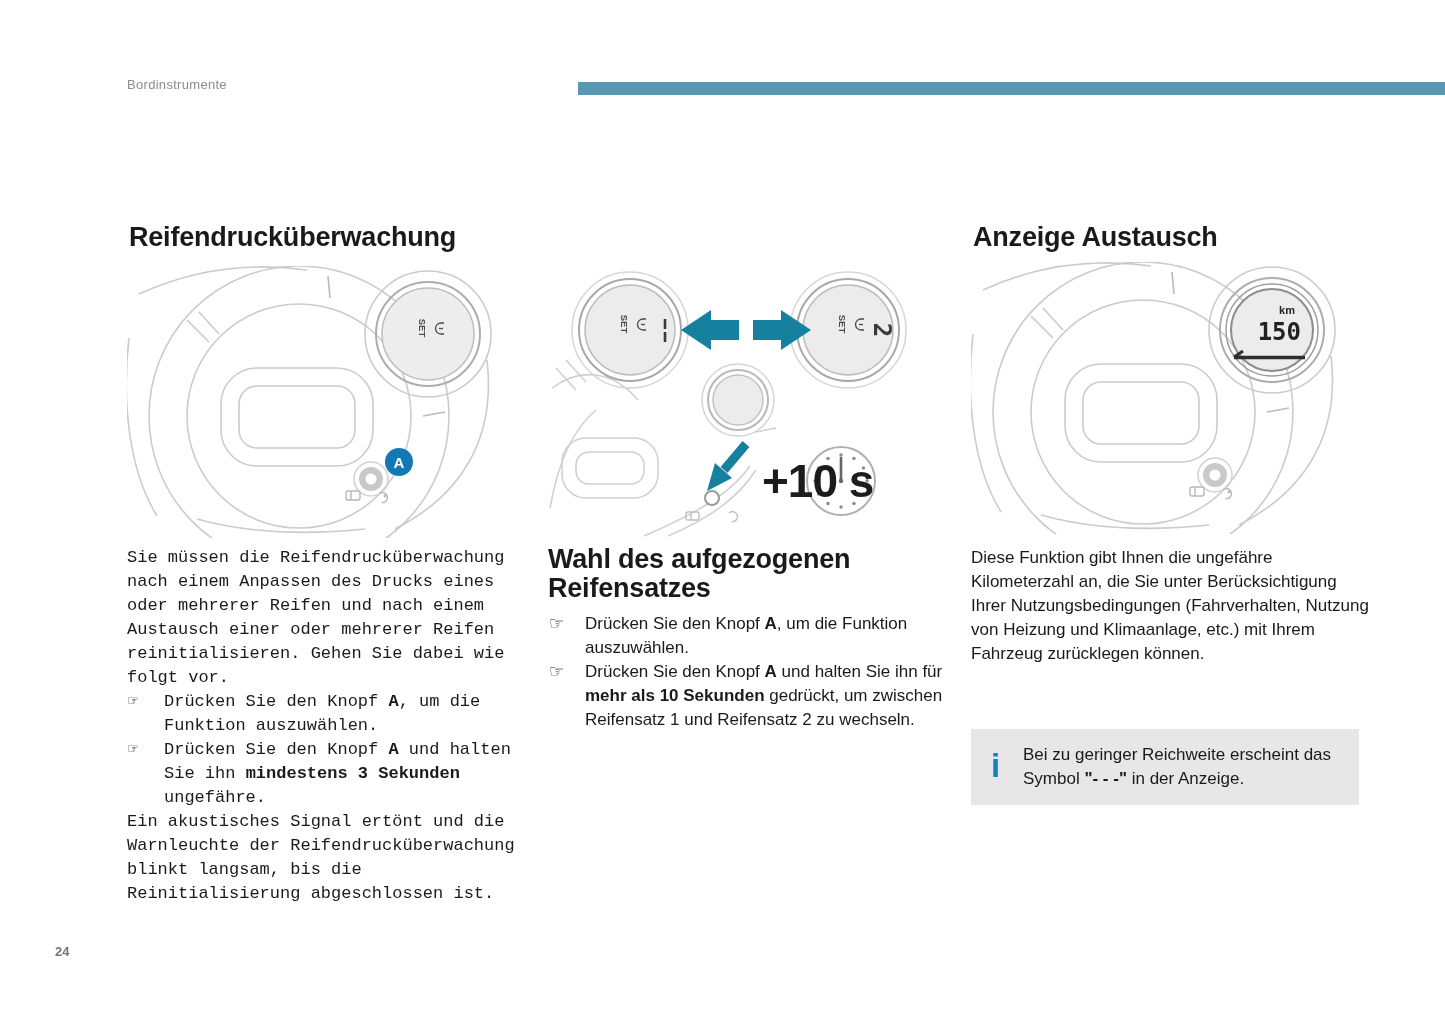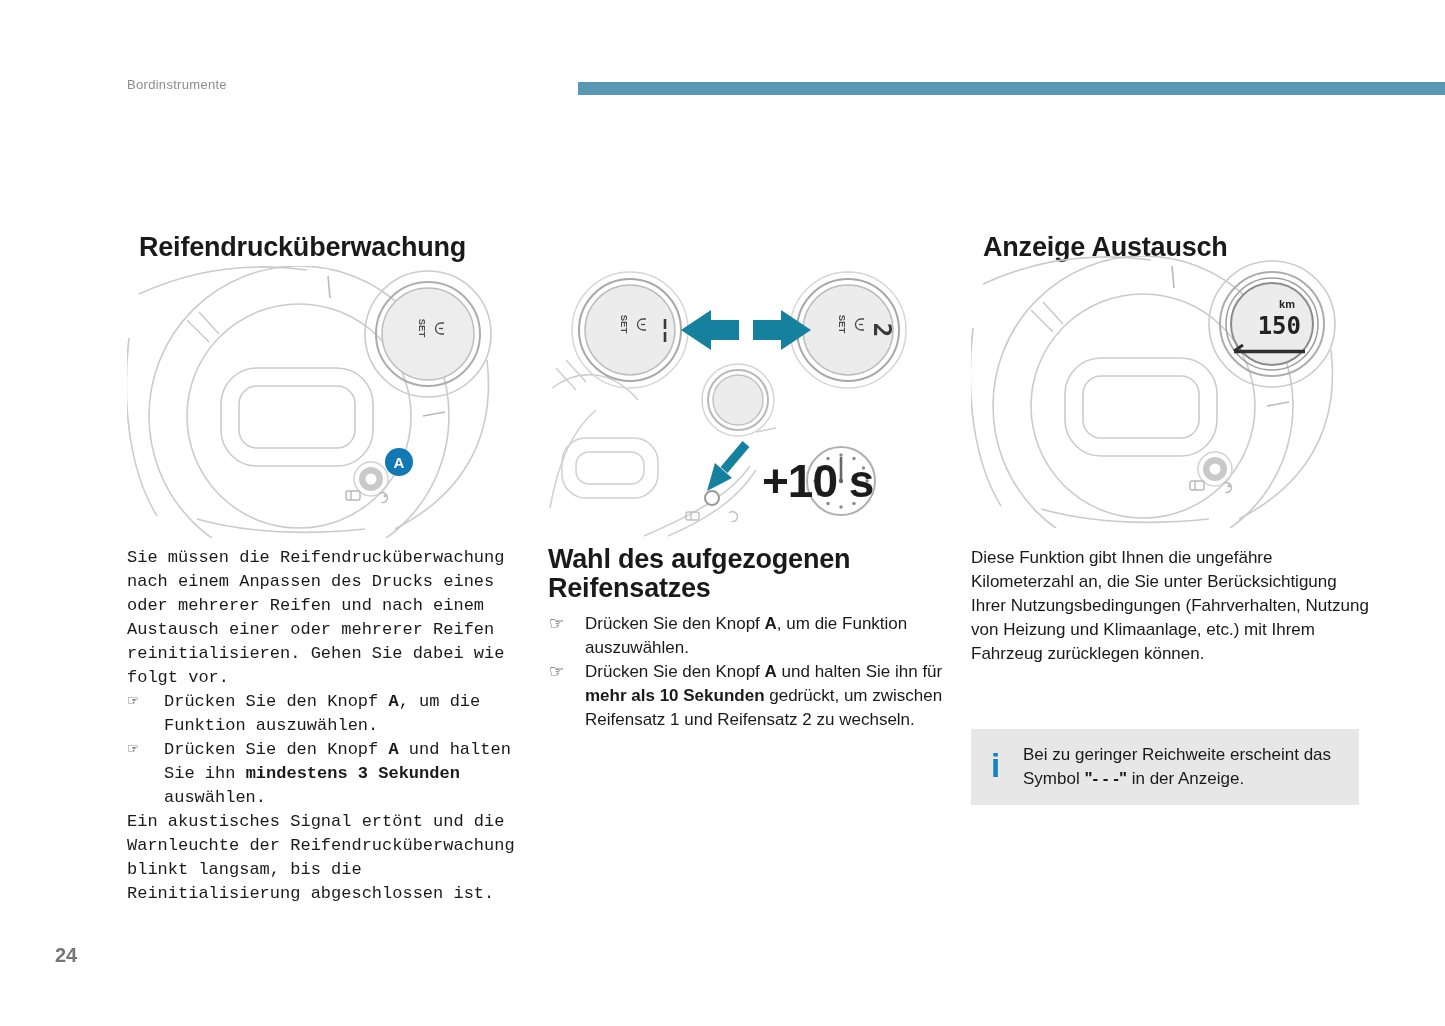--- a/index.html
+++ b/index.html
@@ -8,21 +8,21 @@
     font-family:"Liberation Sans",sans-serif;color:#1a1a1a;overflow:hidden;
   }
   b{font-weight:bold;}
   .breadcrumb{
     position:absolute;left:127px;top:77px;font-size:13px;color:#8c8c8c;letter-spacing:.3px;
   }
   .accent-bar{
     position:absolute;left:578px;top:82px;width:867px;height:13px;background:#5898b4;
   }
   .h-title{
-    position:absolute;margin:12px;font-size:27px;font-weight:bold;line-height:1.08;
+    position:absolute;margin:2px;font-size:27px;font-weight:bold;line-height:1.08;
     letter-spacing:-.2px;color:#1a1a1a;width:420px;
   }
   .fig{position:absolute;width:414px;height:272px;overflow:hidden;}
   .body-col{position:absolute;font-size:17px;line-height:24px;color:#1a1a1a;}
   .body-col p{margin:0;}
   .col-heading{
     font-size:27px;font-weight:bold;line-height:1.08;letter-spacing:-.2px;margin:0 0 9px 0;
   }
   .step{display:flex;}
   .step .hand{width:36px;flex:none;padding-left:1px;}
@@ -30,21 +30,21 @@
   .info-box{
     position:absolute;left:971px;top:729px;width:388px;height:76px;background:#e7e7e7;
     display:flex;align-items:center;box-sizing:border-box;padding:0 16px 0 20px;gap:16px;
   }
   .info-i{
     color:#1583c1;font-size:33px;font-weight:bold;line-height:1;flex:none;width:16px;
     transform:translateY(-2px);
   }
   .info-text{font-size:17px;line-height:24px;}
   .page-number{
-    position:absolute;left:55px;top:944px;font-size:20px;font-weight:bold;color:#757575;
+    position:absolute;left:55px;top:944px;font-size:13px;font-weight:bold;color:#757575;
   }
   svg text{font-family:"Liberation Sans",sans-serif;}
   svg .mono{font-family:"DejaVu Sans Mono",monospace;}
 </style>
 </head>
 <body>
 
 <span class="breadcrumb">Bordinstrumente</span>
 <div class="accent-bar"></div>
 
@@ -176,21 +176,21 @@
     <g stroke="#c0c0c0" stroke-width="1.4" fill="none">
       <rect x="138" y="246" width="13" height="8" rx="2"></rect>
       <path d="M143,246 L143,254"></path>
       <path d="M181,247 a5,5 0 1 1 2.5,8.5"></path>
     </g>
 
     <text x="214" y="231" font-size="46" font-weight="bold" fill="#1c1c1c" letter-spacing="-1">+10 s</text>
   </svg>
 </div>
 
-<div class="fig" style="left:971px;top:256px;text-align:right;">
+<div class="fig" style="left:971px;top:262px;text-align:right;">
   <svg width="414" height="272" viewBox="0 0 414 272">
     <g stroke="#cbcbcb" stroke-width="1.6" fill="none">
       <path d="M12,28 C64,4 122,-4 180,4"></path>
       <path d="M2,72 C-6,142 4,208 30,250"></path>
       <circle cx="172" cy="150" r="150"></circle>
       <circle cx="172" cy="150" r="112"></circle>
       <rect x="94" y="102" width="152" height="98" rx="36"></rect>
       <rect x="112" y="120" width="116" height="62" rx="18"></rect>
       <path d="M201,10 L203,32" stroke="#b9b9b9"></path>
       <path d="M60,54 L82,76 M72,46 L92,68"></path>
@@ -223,21 +223,21 @@
 </div>
 
 <div class="body-col" style="left:127px;top:546px;width:396px;font-family:Liberation Mono, monospace;">
   <p>Sie müssen die Reifendrucküberwachung nach einem Anpassen des Drucks eines oder mehrerer Reifen und nach einem Austausch einer oder mehrerer Reifen reinitialisieren. Gehen Sie dabei wie folgt vor.</p>
   <div class="step">
     <span class="hand">☞</span>
     <p class="step-text"><span>Drücken Sie den Knopf </span><b>A</b><span>, um die Funktion auszuwählen.</span></p>
   </div>
   <div class="step">
     <span class="hand">☞</span>
-    <p class="step-text"><span>Drücken Sie den Knopf </span><b>A</b><span> und halten Sie ihn </span><b>mindestens 3 Sekunden</b><span> auswählen.</span></p>
+    <p class="step-text"><span>Drücken Sie den Knopf </span><b>A</b><span> und halten Sie ihn </span><b>mindestens 3 Sekunden</b><span> ungefähre.</span></p>
   </div>
   <p>Ein akustisches Signal ertönt und die Warnleuchte der Reifendrucküberwachung blinkt langsam, bis die Reinitialisierung abgeschlossen ist.</p>
 </div>
 
 <div class="body-col" style="left:548px;top:545px;width:400px;">
   <h2 class="col-heading">Wahl des aufgezogenen Reifensatzes</h2>
   <div class="step">
     <span class="hand">☞</span>
     <p class="step-text"><span>Drücken Sie den Knopf </span><b>A</b><span>, um die Funktion auszuwählen.</span></p>
   </div>

